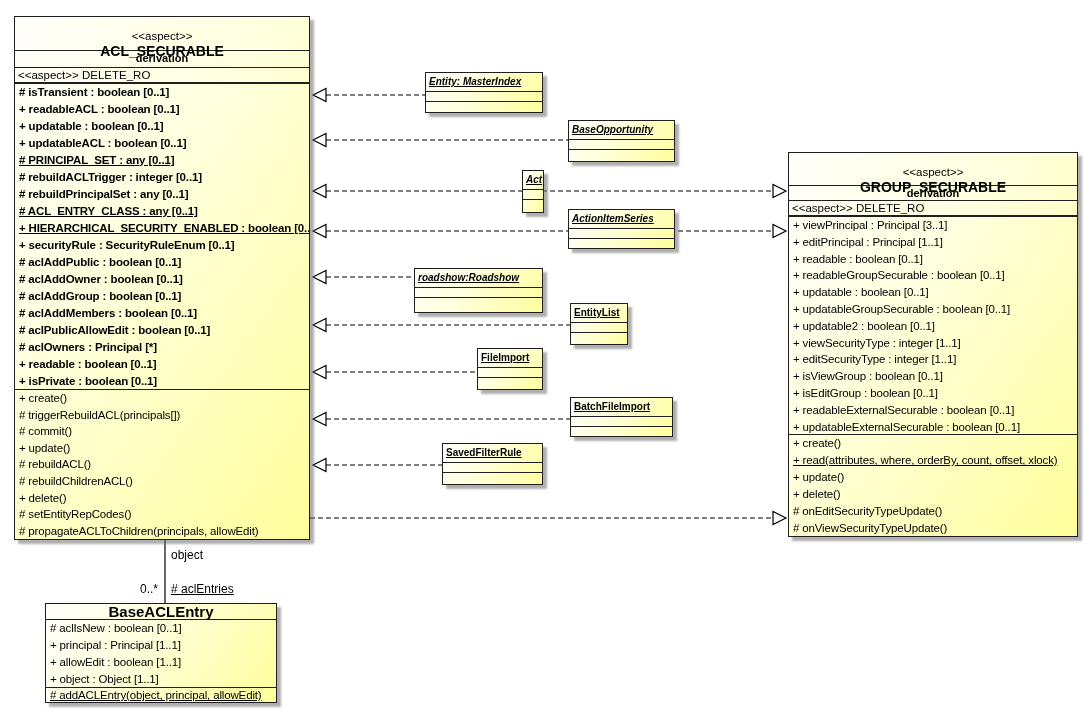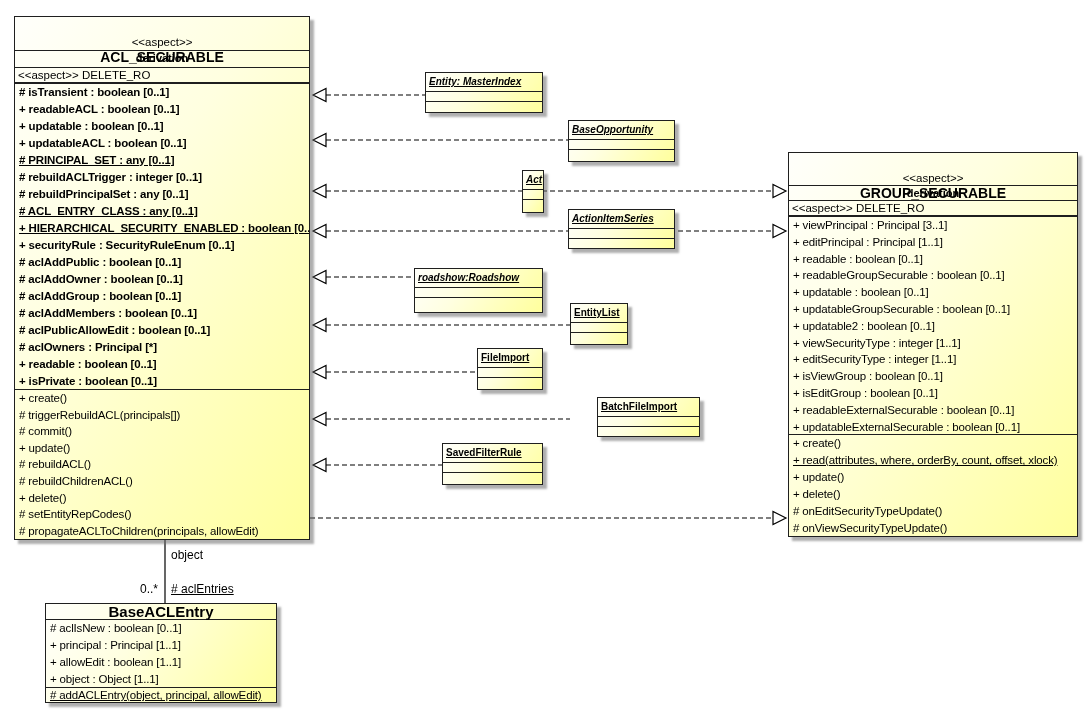--- a/index.html
+++ b/index.html
@@ -12,21 +12,21 @@
   .solid { stroke:#000; stroke-width:1.2; fill:none; }
   .arrow { fill:#ffffff; stroke:#000; stroke-width:1.2; }
 
   .uml-class, .sat {
     position:absolute; z-index:2; box-sizing:border-box;
     border:1px solid #1f1f1f;
     background:linear-gradient(125deg, #fffffb 0%, #ffffe0 38%, #ffff9c 100%);
     box-shadow:4px 4px 2px rgba(110,110,110,0.55);
     display:flex; flex-direction:column;
   }
-  .hdr { box-sizing:border-box; border-bottom:1px solid #1f1f1f; text-align:center; padding-top:18px; }
+  .hdr { box-sizing:border-box; border-bottom:1px solid #1f1f1f; text-align:center; padding-top:12px; }
   .stereo { font-size:11.5px; line-height:14px; }
   .cname { font-size:14px; font-weight:bold; line-height:17px; white-space:nowrap; overflow:hidden; }
   .deriv { box-sizing:border-box; border-bottom:1px solid #1f1f1f; text-align:center;
            font-size:11px; font-weight:bold; line-height:15px; }
   .substereo { box-sizing:border-box; border-bottom:2px solid #1f1f1f; font-size:11.5px;
                line-height:14px; padding-left:3px; white-space:nowrap; }
   .members { box-sizing:border-box; overflow:hidden; }
   .members.sep { border-bottom:1px solid #1f1f1f; }
   .members > div {
     line-height:var(--lh,17px); font-size:11.5px; letter-spacing:-0.15px;
@@ -201,21 +201,21 @@
 <div class="sat" style="left:570px; top:303px; width:58px; height:42px;">
   <div class="sat-title">EntityList</div>
   <div class="sat-attr"></div>
   <div class="sat-op"></div>
 </div>
 <div class="sat" style="left:477px; top:348px; width:66px; height:42px;">
   <div class="sat-title">FileImport</div>
   <div class="sat-attr"></div>
   <div class="sat-op"></div>
 </div>
-<div class="sat" style="left:570px; top:397px; width:103px; height:40px;margin-left:27px;">
+<div class="sat" style="left:570px; top:397px; width:103px; height:40px;">
   <div class="sat-title">BatchFileImport</div>
   <div class="sat-attr"></div>
   <div class="sat-op"></div>
 </div>
 <div class="sat" style="left:442px; top:443px; width:101px; height:42px;">
   <div class="sat-title">SavedFilterRule</div>
   <div class="sat-attr"></div>
   <div class="sat-op"></div>
 </div>
 

